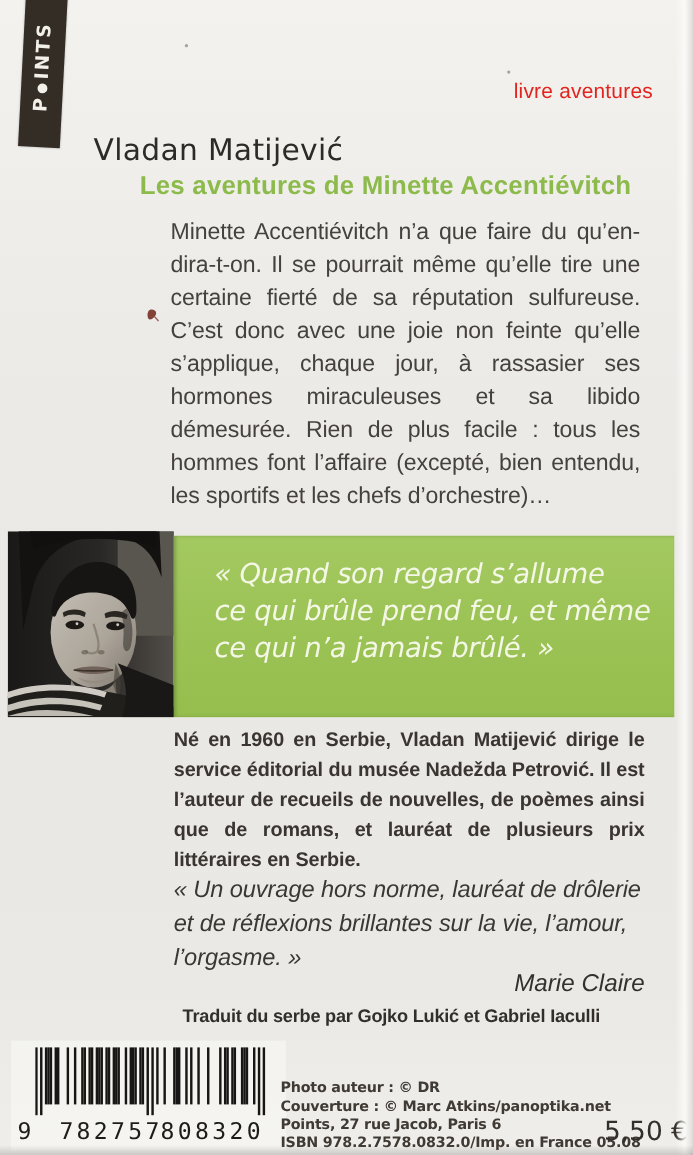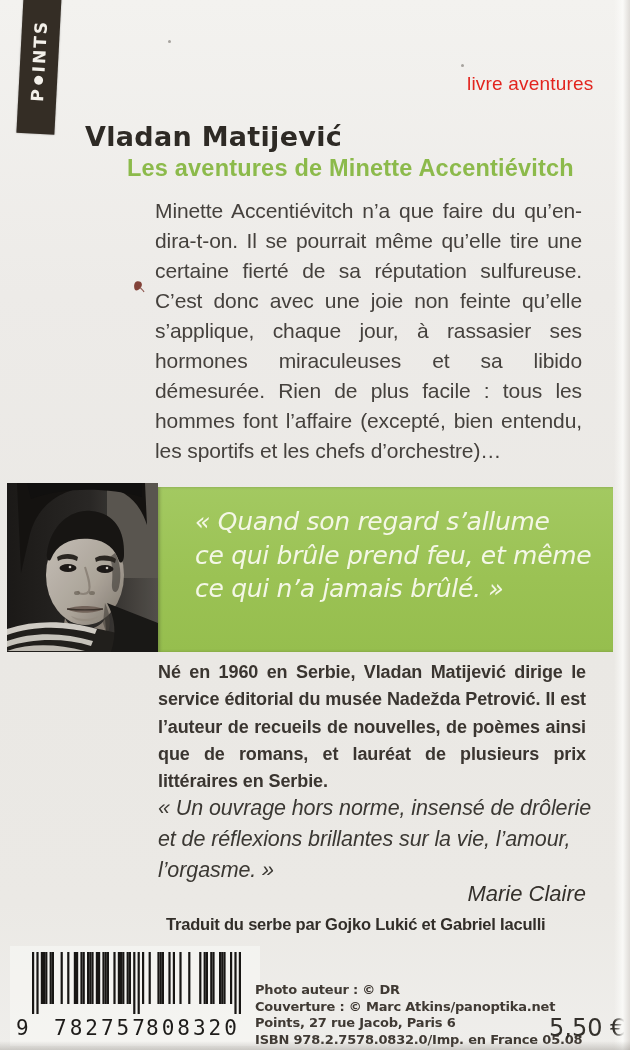--- a/index.html
+++ b/index.html
@@ -19,21 +19,21 @@
   .points-bar{position:absolute;left:24px;top:-12px;width:38px;height:146px;
     background:#342d25;transform:rotate(3deg);transform-origin:50% 0;
     display:flex;align-items:center;justify-content:center;box-shadow:0 0 2px rgba(0,0,0,.3);}
   .points-text{transform:rotate(-90deg);display:flex;align-items:center;gap:2px;
     font-family:"DejaVu Sans",sans-serif;font-weight:bold;font-size:17px;letter-spacing:2px;color:#f3f0ea;}
   .points-dot{width:9px;height:9px;border-radius:50%;background:#f3f0ea;margin:0 1px;}
 
   .stamp{position:absolute;left:467px;top:73px;font-size:19px;color:#e2241e;letter-spacing:.2px;}
 
   .author{position:absolute;left:85px;top:121px;margin:0;
-    font-family:"DejaVu Sans",sans-serif;font-weight:bold;font-size:27px;color:#2e2a25;letter-spacing:.3px;}
+    font-family:"DejaVu Sans",sans-serif;font-weight:normal;font-size:27px;color:#2e2a25;letter-spacing:.3px;}
   .title{position:absolute;left:127px;top:155px;margin:0;
     font-family:"Liberation Sans",sans-serif;font-weight:bold;font-size:23.5px;color:#8cba4b;letter-spacing:.2px;}
 
   .synopsis{position:absolute;left:155px;top:196px;width:427px;margin:0;
     font-size:21px;line-height:30px;text-align:justify;color:#45413d;letter-spacing:-0.1px;}
 
   .ink-mark{position:absolute;left:133px;top:280px;width:12px;height:14px;}
 
   .photo{position:absolute;left:7px;top:483px;width:151px;height:169px;}
   .photo svg{display:block;width:100%;height:100%;}
@@ -144,21 +144,21 @@
   </div>
 
   <div class="quote-box">
     <p class="quote-line">« Quand son regard s’allume</p>
     <p class="quote-line">ce qui brûle prend feu, et même</p>
     <p class="quote-line">ce qui n’a jamais brûlé. »</p>
   </div>
 
   <p class="bio">Né en 1960 en Serbie, Vladan Matijević dirige le service éditorial du musée Nadežda Petrović. Il est l’auteur de recueils de nouvelles, de poèmes ainsi que de romans, et lauréat de plusieurs prix littéraires en Serbie.</p>
 
-  <p class="press-quote">« Un ouvrage hors norme, insensé de drôlerie et de réflexions brillantes sur la vie, l’amour, l’orgasme. »</p>
+  <p class="press-quote">« Un ouvrage hors norme, lauréat de drôlerie et de réflexions brillantes sur la vie, l’amour, l’orgasme. »</p>
   <div class="press-source">Marie Claire</div>
 
   <div class="translator">Traduit du serbe par Gojko Lukić et Gabriel Iaculli</div>
 
   <div class="barcode">
     <div class="barcode-bg"></div>
     <svg id="barcode-svg" width="212" height="62">
         <rect x="0.00" y="0" width="2.2" height="62" fill="#181614"></rect>
         <rect x="4.40" y="0" width="2.2" height="62" fill="#181614"></rect>
         <rect x="8.80" y="0" width="2.2" height="52" fill="#181614"></rect>

